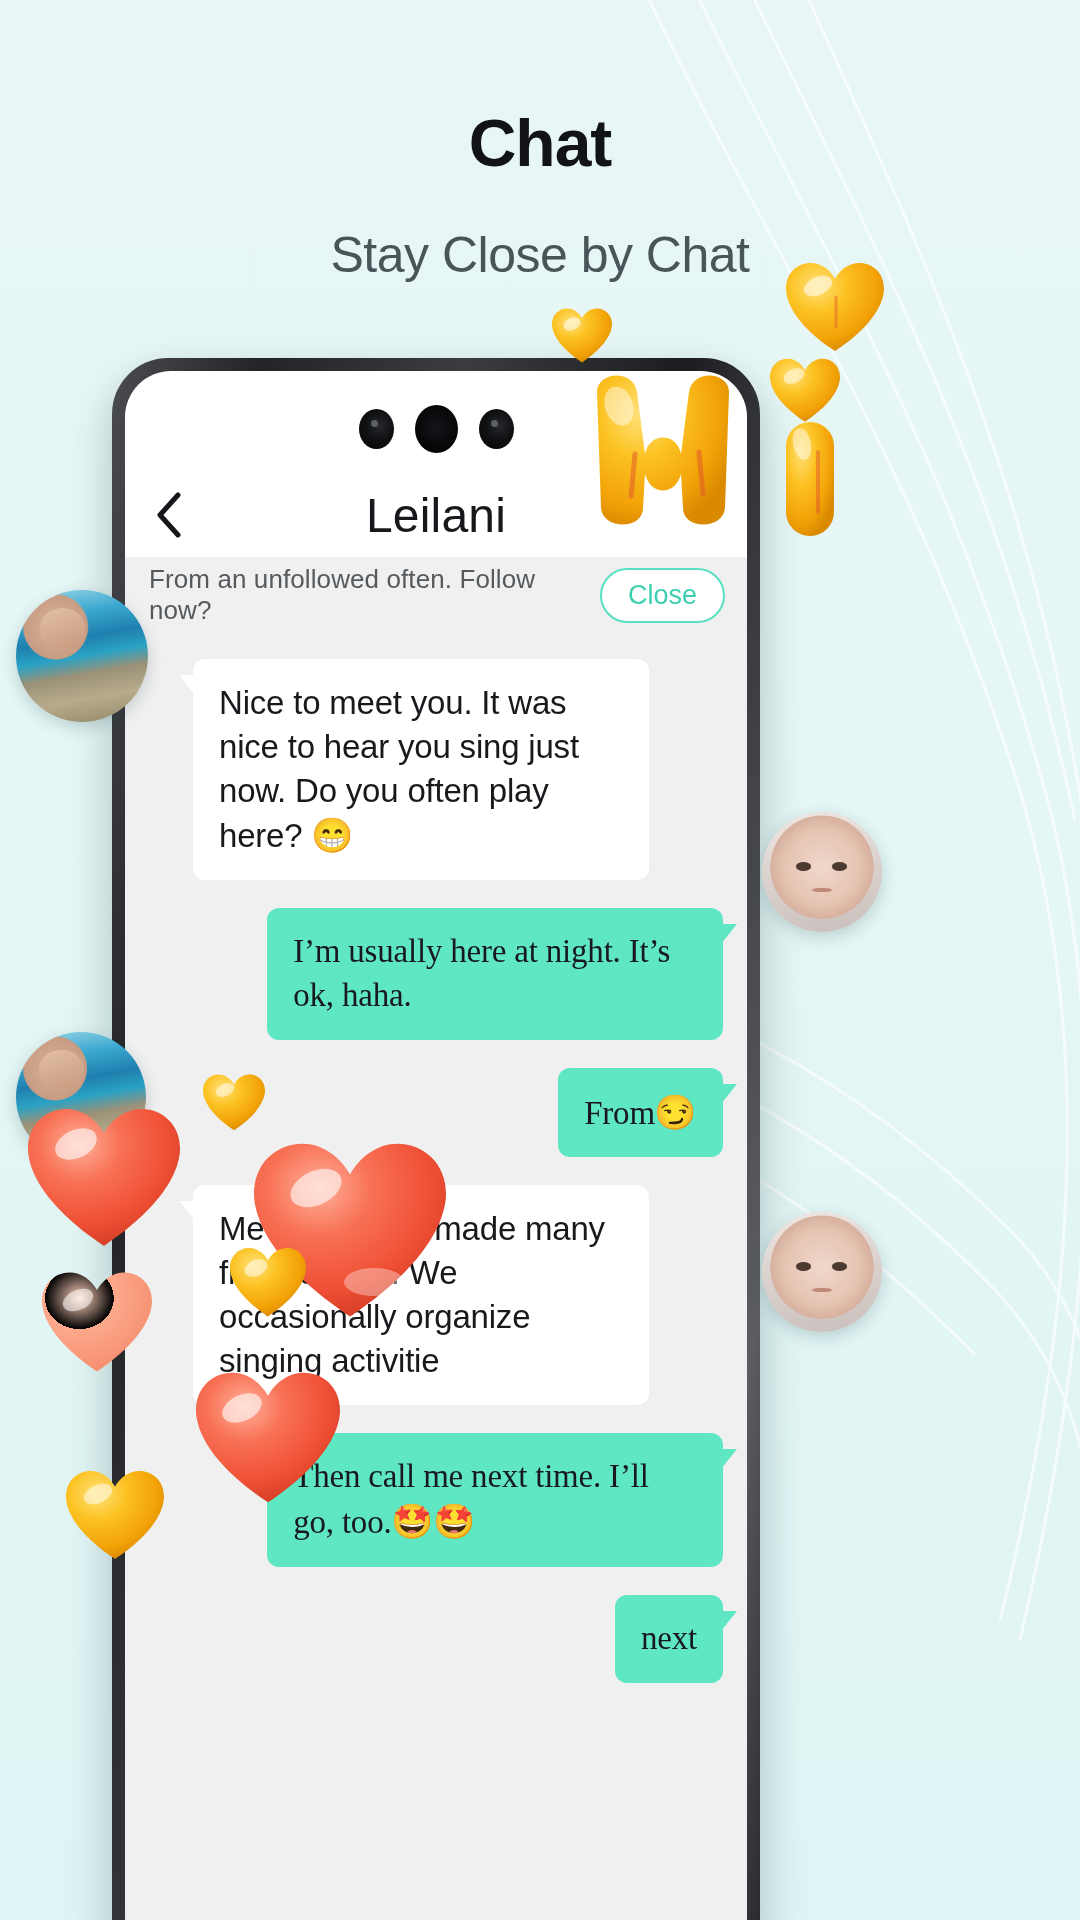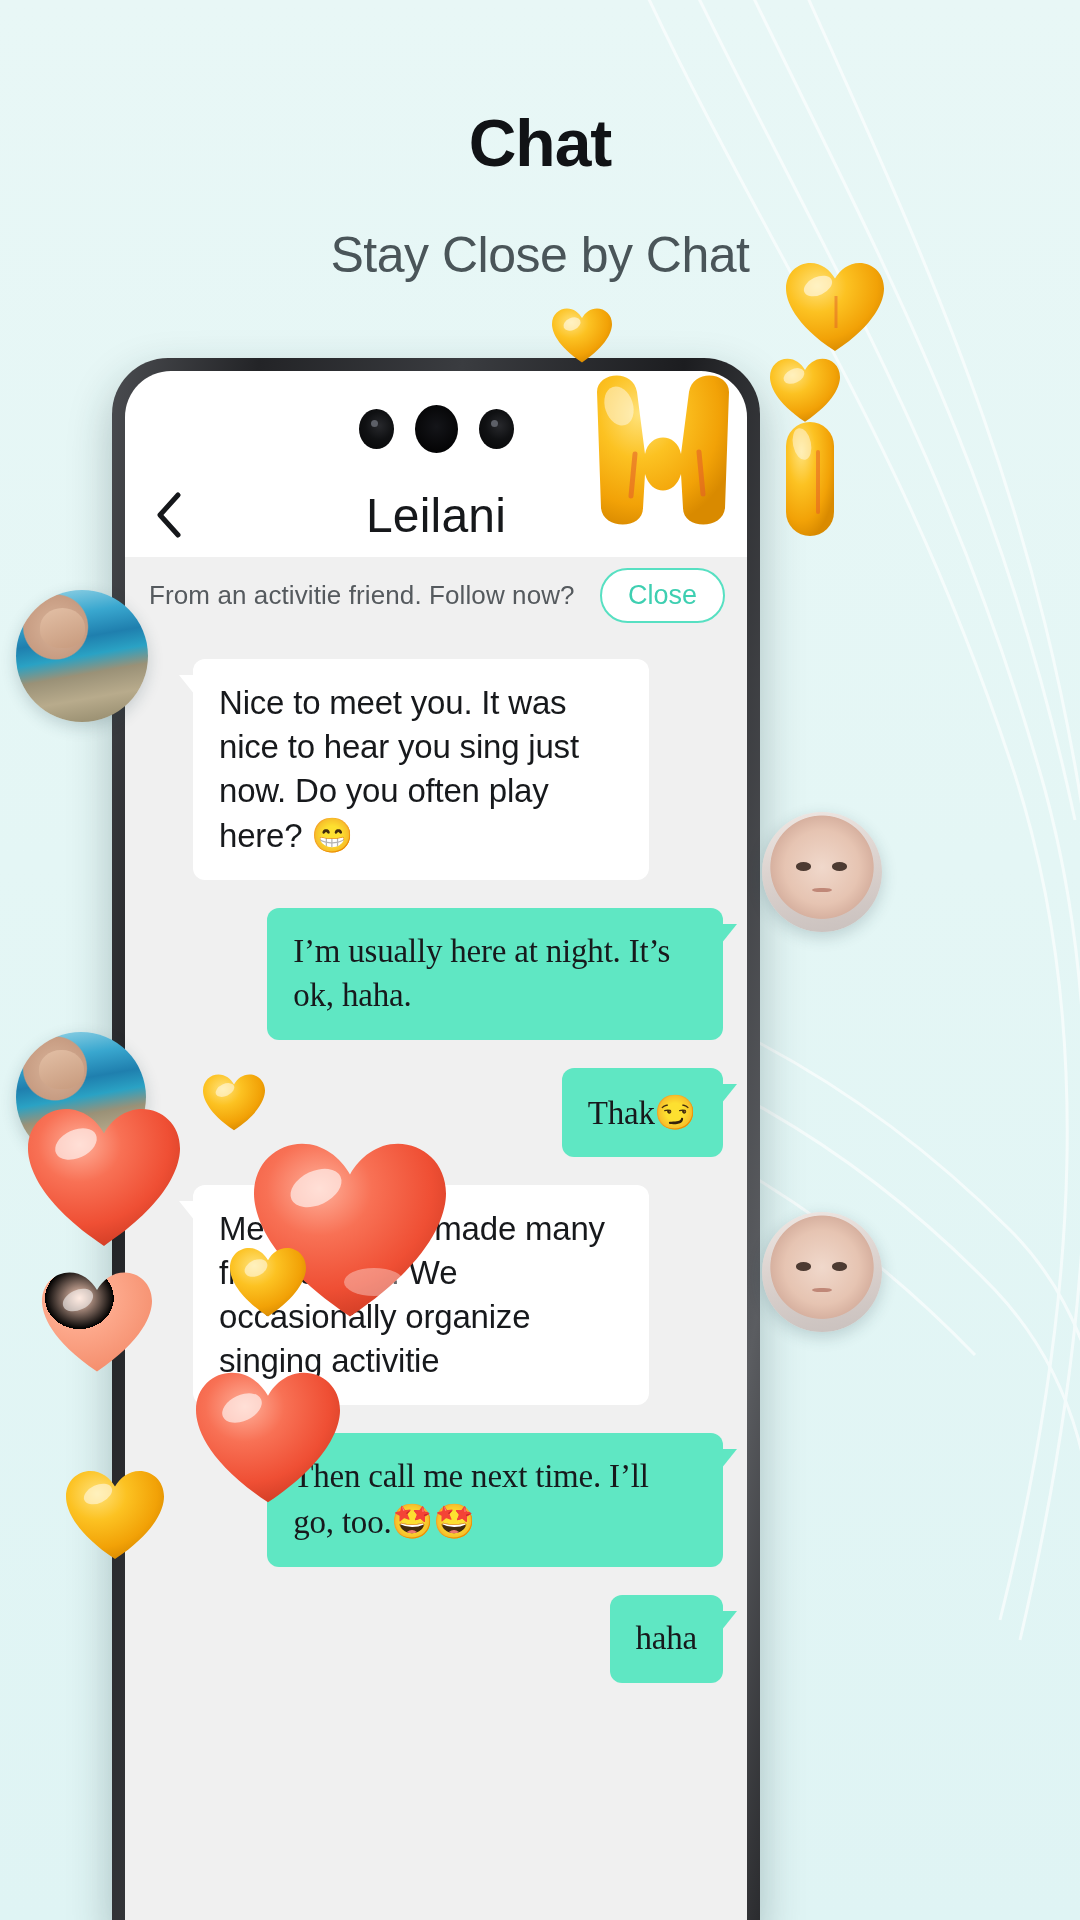--- a/index.html
+++ b/index.html
@@ -195,42 +195,42 @@
     <div id="chat-navbar">
       <div id="back-button">
         <svg width="26" height="46" viewBox="0 0 26 46">
           <path d="M23 3 L5 23 L23 43" fill="none" stroke="#15171a" stroke-width="5" stroke-linecap="round" stroke-linejoin="round"></path>
         </svg>
       </div>
       <div id="chat-title">Leilani</div>
     </div>
 
     <div id="follow-banner">
-      <div id="follow-banner-text">From an activitie friend. Follow now?</div>
+      <div id="follow-banner-text">From an unfollowed often. Follow now?</div>
       <button id="follow-button">Close</button>
     </div>
 
     <div id="message-list">
         <div class="msg-row left">
           <div class="bubble in"><span>Nice to meet you. It was nice to hear you sing just now. Do you often play here? </span><span class="emo">😁</span></div>
         </div>
         <div class="msg-row right">
           <div class="bubble out"><span>I’m usually here at night. It’s ok, haha.</span></div>
         </div>
         <div class="msg-row right">
-          <div class="bubble out"><span>Thak</span><span class="emo">😏</span></div>
+          <div class="bubble out"><span>From</span><span class="emo">😏</span></div>
         </div>
         <div class="msg-row left">
           <div class="bubble in"><span>Me too. I have made many friends here. We occasionally organize singing activitie</span></div>
         </div>
         <div class="msg-row right">
           <div class="bubble out"><span>Then call me next time. I’ll go, too.</span><span class="emo">🤩🤩</span></div>
         </div>
         <div class="msg-row right">
-          <div class="bubble out"><span>haha</span></div>
+          <div class="bubble out"><span>next</span></div>
         </div>
       </div>
   </div>
 </div>
 
 <div class="avatar av-a" style="left:16px; top:590px; width:132px; height:132px;"></div>
 
 <div class="avatar av-b" style="left:762px; top:812px; width:120px; height:120px;">
   <span class="eye l"></span>
   <span class="eye r"></span>

